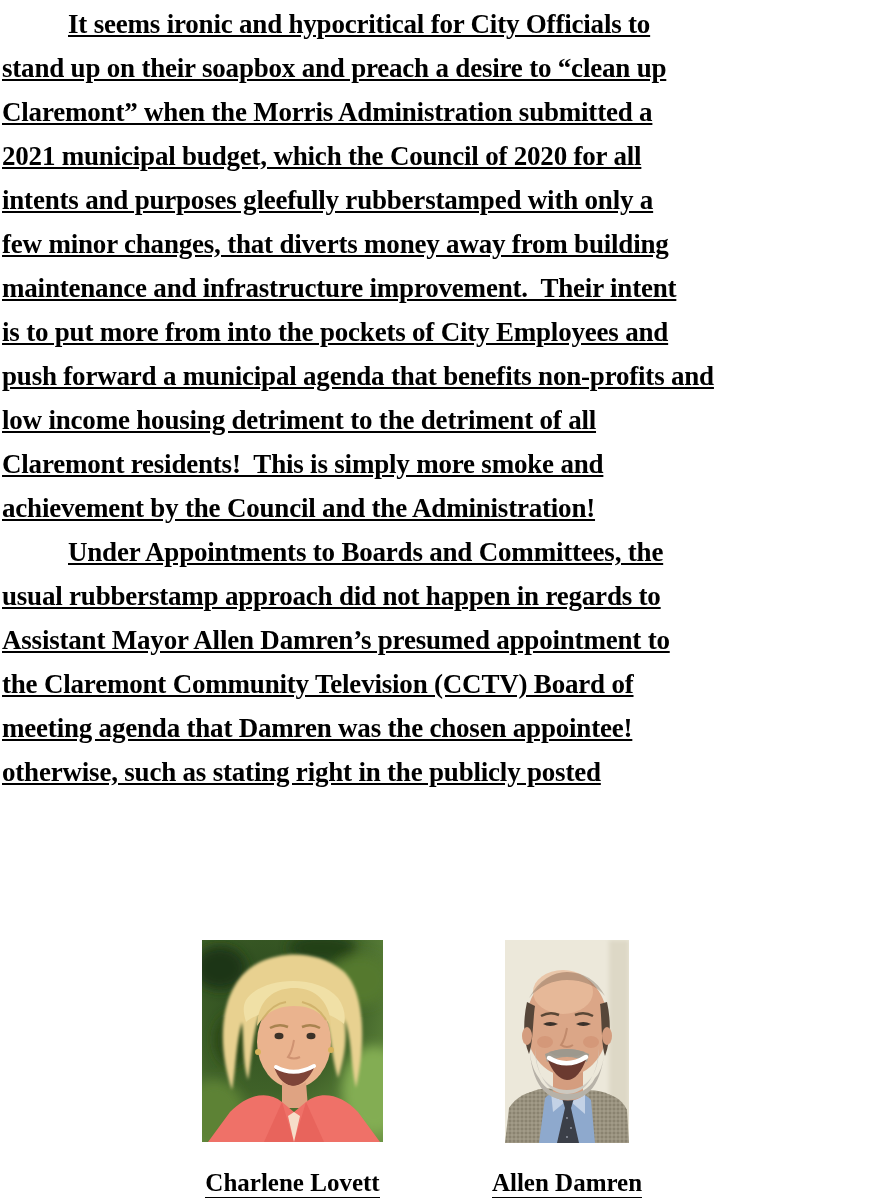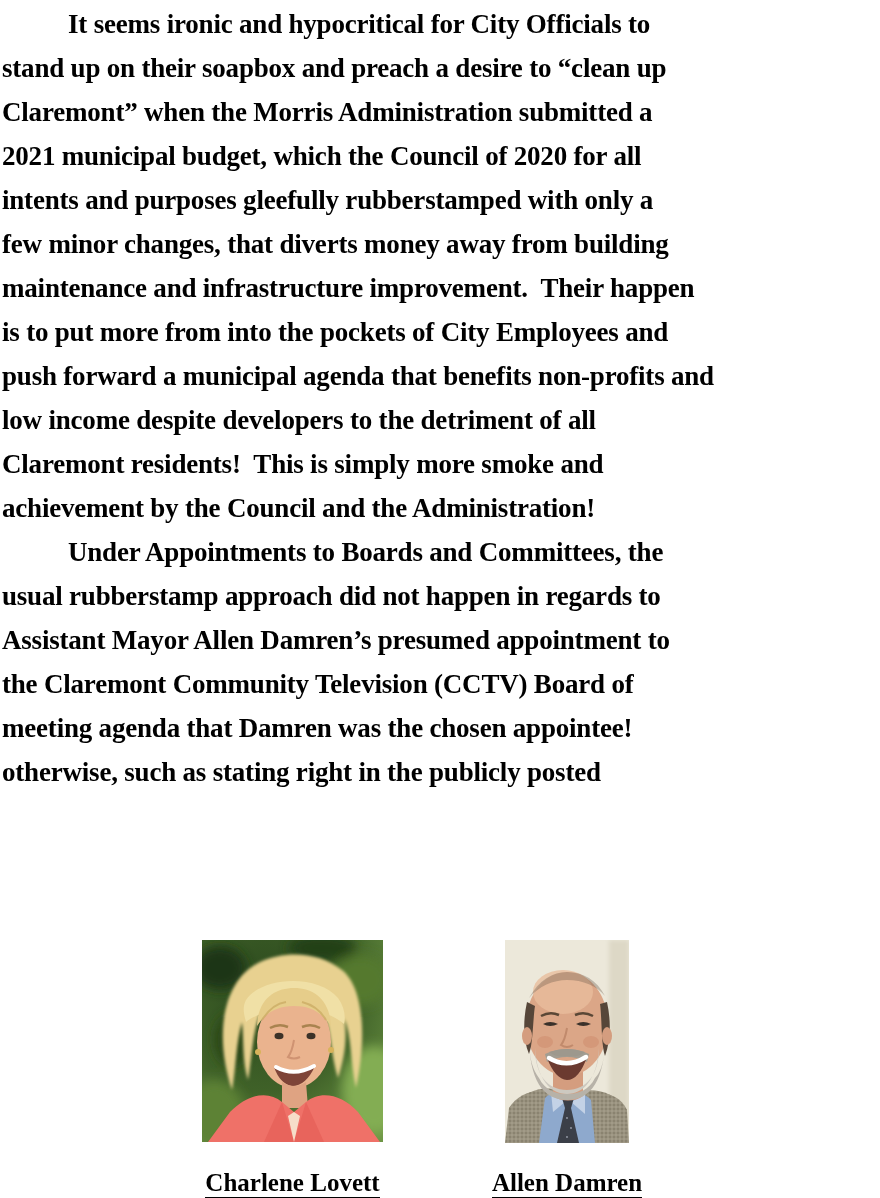--- a/index.html
+++ b/index.html
@@ -17,21 +17,21 @@
     left: 2px;
     top: 2px;
     width: 878px;
     font-weight: 700;
     font-size: 27px;
     line-height: 44px;
     letter-spacing: -0.2px;
   }
   .para { margin: 0; padding: 0; }
   .para-2 { }
-  .line { white-space: pre; }
+  .line { white-space: pre; text-decoration: underline; }
   .line.indent { text-indent: 66px; }
   .photo {
     position: absolute;
     top: 940px;
     overflow: hidden;
     background: #d8d8d0;
   }
   .photo-charlene { left: 202px; width: 181px; height: 202px; }
   .photo-allen   { left: 505px; width: 124px; height: 203px; }
   .caption {
@@ -57,24 +57,24 @@
 <div class="page">
 
   <div class="text-block">
     <div class="para para-1">
       <div class="line indent">It seems ironic and hypocritical for City Officials to</div>
       <div class="line">stand up on their soapbox and preach a desire to “clean up</div>
       <div class="line">Claremont” when the Morris Administration submitted a</div>
       <div class="line">2021 municipal budget, which the Council of 2020 for all</div>
       <div class="line">intents and purposes gleefully rubberstamped with only a</div>
       <div class="line">few minor changes, that diverts money away from building</div>
-      <div class="line">maintenance and infrastructure improvement.  Their happen</div>
+      <div class="line">maintenance and infrastructure improvement.  Their intent</div>
       <div class="line">is to put more from into the pockets of City Employees and</div>
       <div class="line">push forward a municipal agenda that benefits non-profits and</div>
-      <div class="line">low income despite developers to the detriment of all</div>
+      <div class="line">low income housing detriment to the detriment of all</div>
       <div class="line">Claremont residents!  This is simply more smoke and</div>
       <div class="line">achievement by the Council and the Administration!</div>
     </div>
     <div class="para para-2">
       <div class="line indent">Under Appointments to Boards and Committees, the</div>
       <div class="line">usual rubberstamp approach did not happen in regards to</div>
       <div class="line">Assistant Mayor Allen Damren’s presumed appointment to</div>
       <div class="line">the Claremont Community Television (CCTV) Board of</div>
       <div class="line">meeting agenda that Damren was the chosen appointee!</div>
       <div class="line">otherwise, such as stating right in the publicly posted</div>

